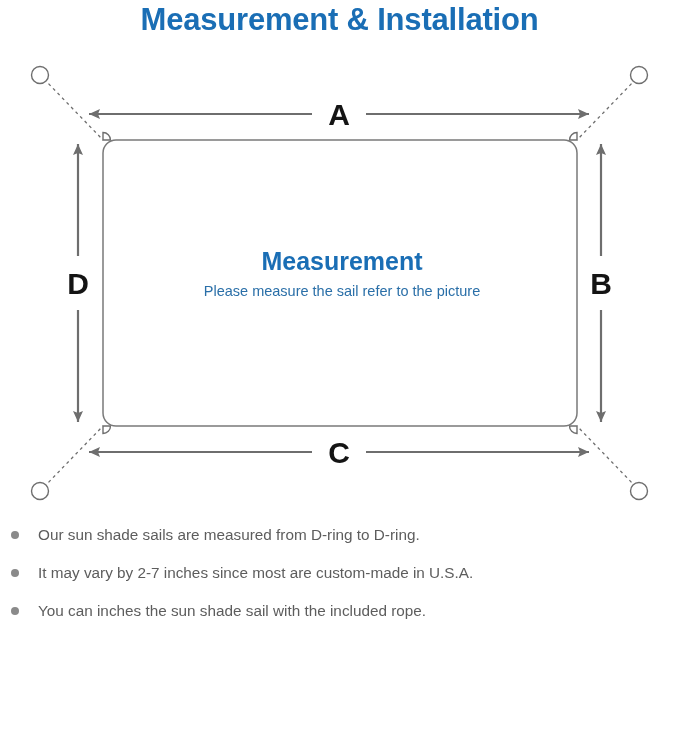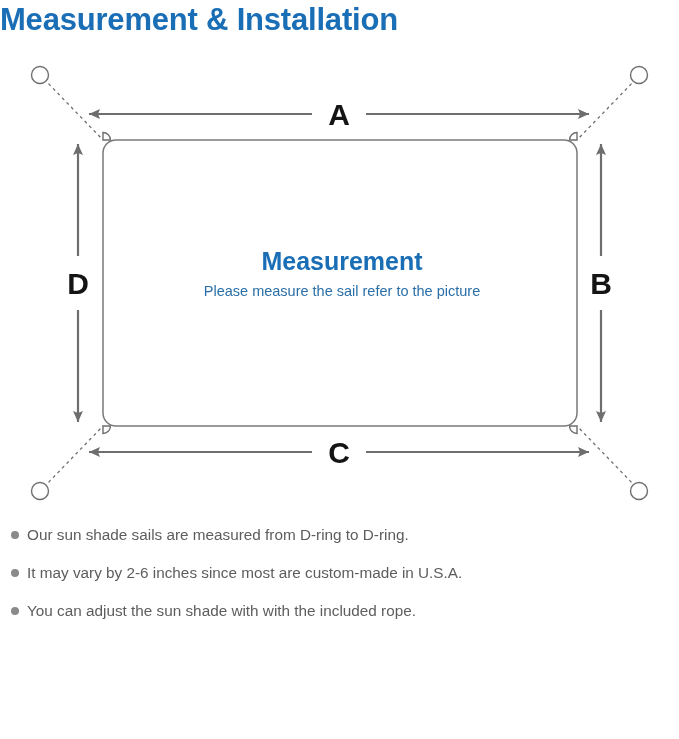--- a/index.html
+++ b/index.html
@@ -13,21 +13,21 @@
     position: relative;
     font-family: "Liberation Sans", sans-serif;
     overflow: hidden;
   }
 
   #page-title {
     position: absolute;
     top: 0px;
     left: 0;
     width: 679px;
-    text-align: left;
+    text-align: center;
     font-size: 31px;
     font-weight: bold;
     color: #1a6eb5;
     letter-spacing: -0.2px;
     line-height: 40px;
   }
 
   #diagram {
     position: absolute;
     top: 48px;
@@ -62,21 +62,21 @@
 
   #notes {
     position: absolute;
     top: 524px;
     left: 0;
     width: 679px;
   }
 
   .note-item {
     position: relative;
-    padding-left: 27px;
+    padding-left: 38px;
     margin-bottom: 17px;
     font-size: 15.3px;
     line-height: 21px;
     color: #5d5d5d;
     padding-right: 4px;
   }
 
   .note-bullet {
     position: absolute;
     left: 11px;
@@ -155,19 +155,19 @@
   </svg>
 </div>
 
 <div id="notes">
   <div class="note-item">
     <span class="note-bullet"></span>
     <span>Our sun shade sails are measured from D-ring to D-ring.</span>
   </div>
   <div class="note-item">
     <span class="note-bullet"></span>
-    <span>It may vary by 2-6 inches since most are custom-made in U.S.A.</span>
+    <span>It may vary by 2-7 inches since most are custom-made in U.S.A.</span>
   </div>
   <div class="note-item">
     <span class="note-bullet"></span>
-    <span>You can adjust the sun shade with with the included rope.</span>
+    <span>You can inches the sun shade sail with the included rope.</span>
   </div>
 </div>
 
 </body></html>

